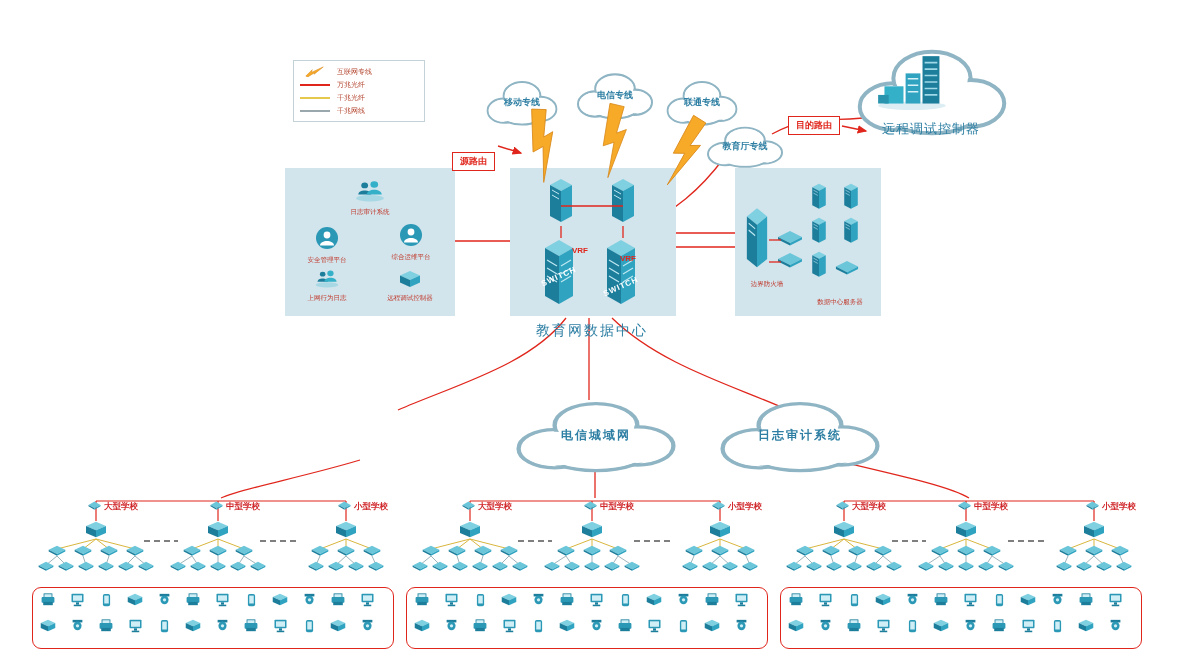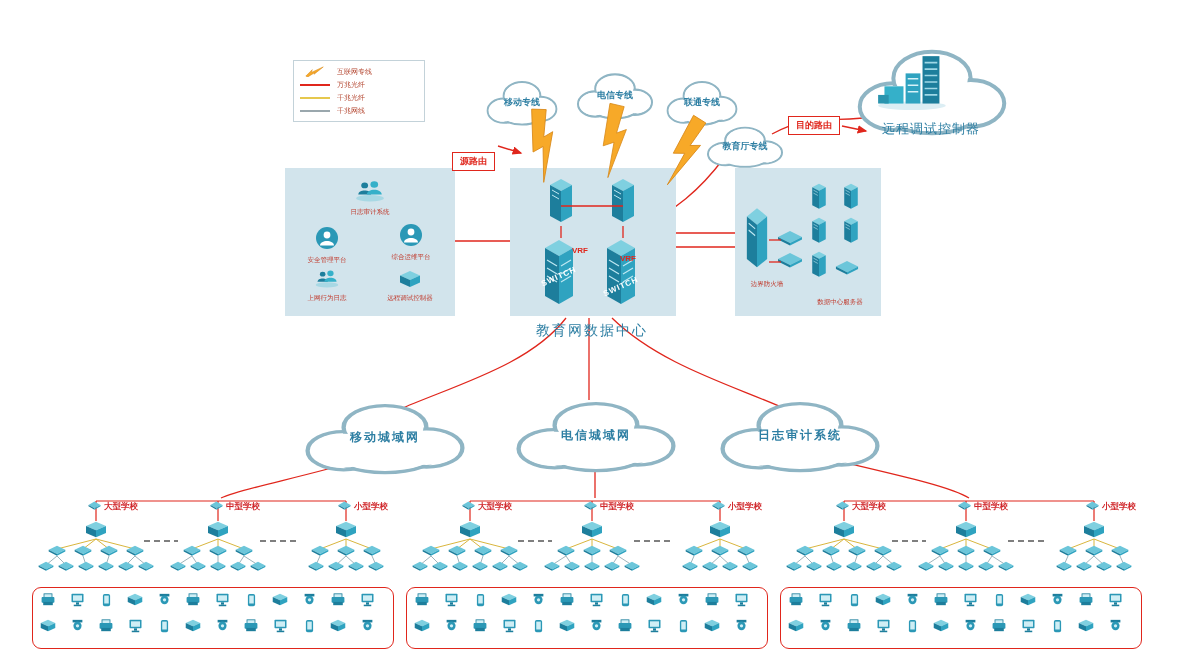--- a/index.html
+++ b/index.html
@@ -326,26 +326,20 @@
       </span>
     <span class="ic" data-icon="flatbox" style="left:100px;top:92px;width:24px;height:15px">
         <svg width="100%" height="100%">
           <use href="#flatbox"></use>
         </svg>
       </span>
     <div class="plabel" style="left:0;top:112px;width:64px">边界防火墙</div>
     <div class="plabel" style="left:66px;top:130px;width:78px">数据中心服务器</div>
   </div>
 
-  <div class="cloud" style="left:295px;top:396px;width:180px;height:82px">
-    <svg>
-        <use href="#cloud"></use>
-      </svg>
-    <span class="cl m">移动城域网</span>
-  </div>
   <div class="cloud" style="left:506px;top:394px;width:180px;height:82px">
     <svg>
         <use href="#cloud"></use>
       </svg>
     <span class="cl m">电信城域网</span>
   </div>
   <div class="cloud" style="left:710px;top:394px;width:180px;height:82px">
     <svg>
         <use href="#cloud"></use>
       </svg>

